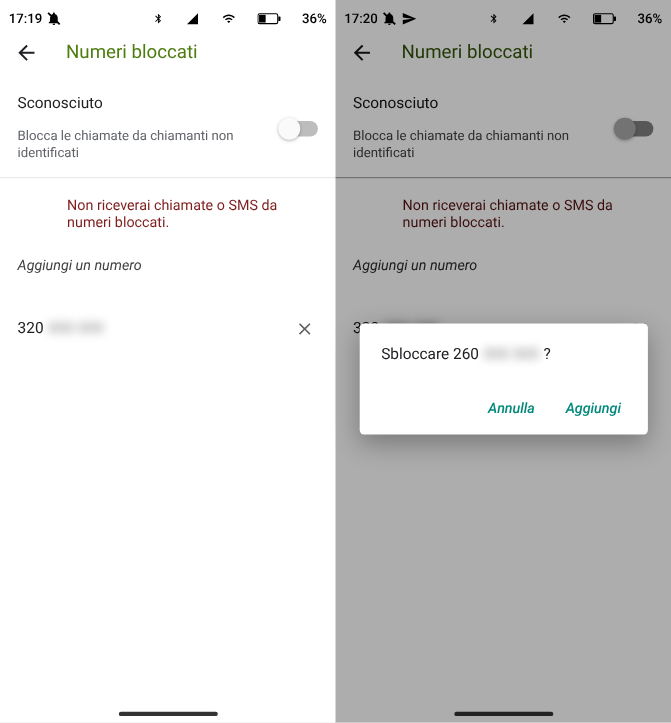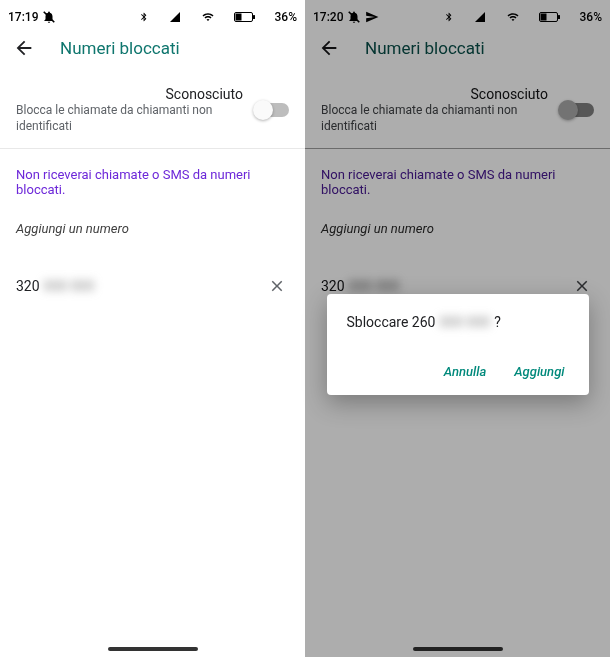--- a/index.html
+++ b/index.html
@@ -4,28 +4,28 @@
 <style>
   * { margin: 0; padding: 0; box-sizing: border-box; font-family: Roboto, -apple-system, sans-serif; }
   body { background: #fff; width: 610px; height: 657px; display: flex; }
   .screen { width: 305px; height: 657px; background: #fff; position: relative; display: flex; flex-direction: column; }
   .status-bar { height: 24px; display: flex; align-items: flex-end; justify-content: space-between; padding: 0 8px; font-size: 12px; font-weight: 500; color: #000; }
   .status-left { display: flex; align-items: center; gap: 4px; }
   .status-right { display: flex; align-items: center; gap: 19px; }
   .status-icon { display: inline-flex; align-items: center; }
   .app-bar { height: 48px; display: flex; align-items: center; padding: 0 12px; gap: 24px; }
   .back-btn { width: 24px; height: 24px; display: flex; align-items: center; justify-content: center; cursor: pointer; }
-  .app-title { font-size: 17px; font-weight: 400; color: #0f766e; }
+  .app-title { font-size: 17px; font-weight: 400; color: #4d7c0f; }
   .section { padding: 14px 16px; border-bottom: 1px solid #e8e8e8; display: flex; align-items: center; justify-content: space-between; }
   .section-text { flex: 1; }
-  .section-title { font-size: 14px; color: #202124; margin-bottom: 1px; text-align: right; }
+  .section-title { font-size: 14px; color: #202124; margin-bottom: 14px; }
   .section-sub { font-size: 12px; color: #5f6368; line-height: 1.3; }
   .toggle { width: 34px; height: 14px; background: #bdbdbd; border-radius: 7px; position: relative; cursor: pointer; flex-shrink: 0; margin-left: 12px; }
   .toggle::after { content: ""; position: absolute; width: 20px; height: 20px; background: #fafafa; border-radius: 50%; top: -3px; left: -2px; box-shadow: 0 1px 3px rgba(0,0,0,0.3); }
-  .info-text { padding: 18px 16px 24px; font-size: 13px; color: #6d28d9; }
+  .info-text { padding: 18px 16px 24px; font-size: 13px; color: #7f1d1d; margin-left: 45px; }
   .add-link { padding: 0 16px 24px; font-size: 13px; color: #404040; cursor: pointer; font-style: italic; }
   .number-row { padding: 14px 16px; display: flex; align-items: center; justify-content: space-between; }
   .number-text { font-size: 14px; color: #202124; display: flex; align-items: center; gap: 4px; justify-content: center; }
   .blur { filter: blur(4px); color: #888; }
   .remove-btn { width: 24px; height: 24px; display: flex; align-items: center; justify-content: center; cursor: pointer; color: #5f6368; }
   .nav-bar { position: absolute; bottom: 6px; left: 50%; transform: translateX(-50%); width: 90px; height: 4px; background: #333; border-radius: 2px; }
   
   .overlay { position: absolute; inset: 0; background: rgba(0,0,0,0.32); display: flex; align-items: flex-start; justify-content: center; padding-top: 294px; }
   .dialog { background: #fff; border-radius: 4px; width: 262px; box-shadow: 0 8px 24px rgba(0,0,0,0.3); padding: 20px 20px 10px; }
   .dialog-msg { font-size: 14px; color: #202124; display: flex; align-items: center; flex-wrap: wrap; gap: 4px; }

